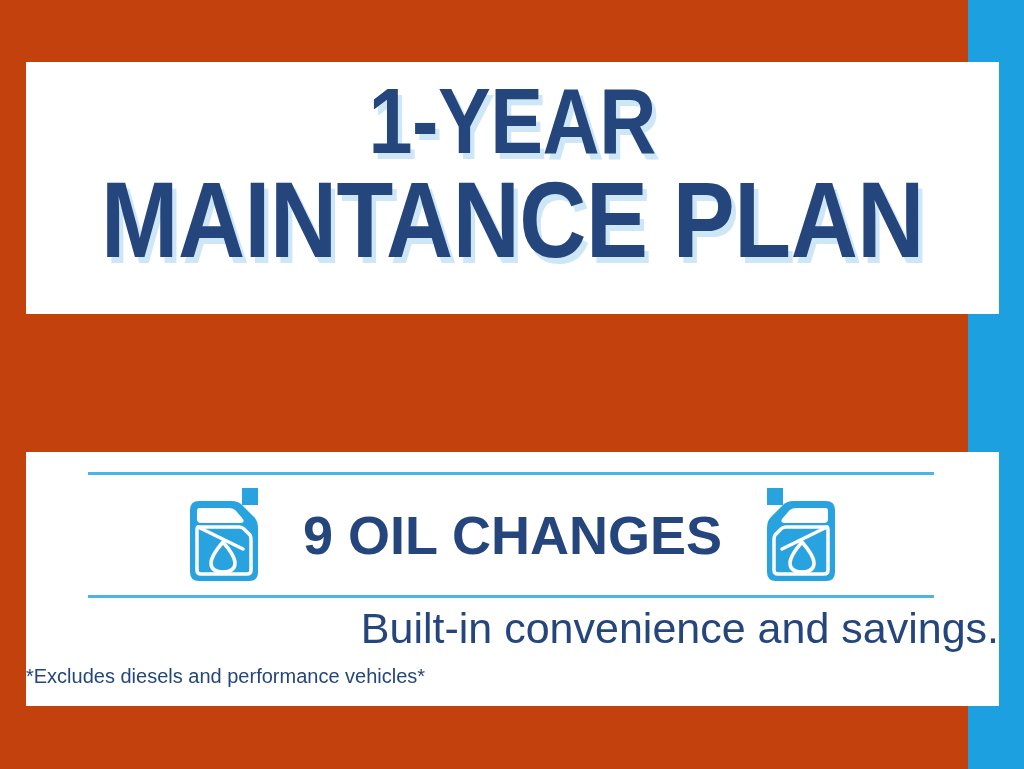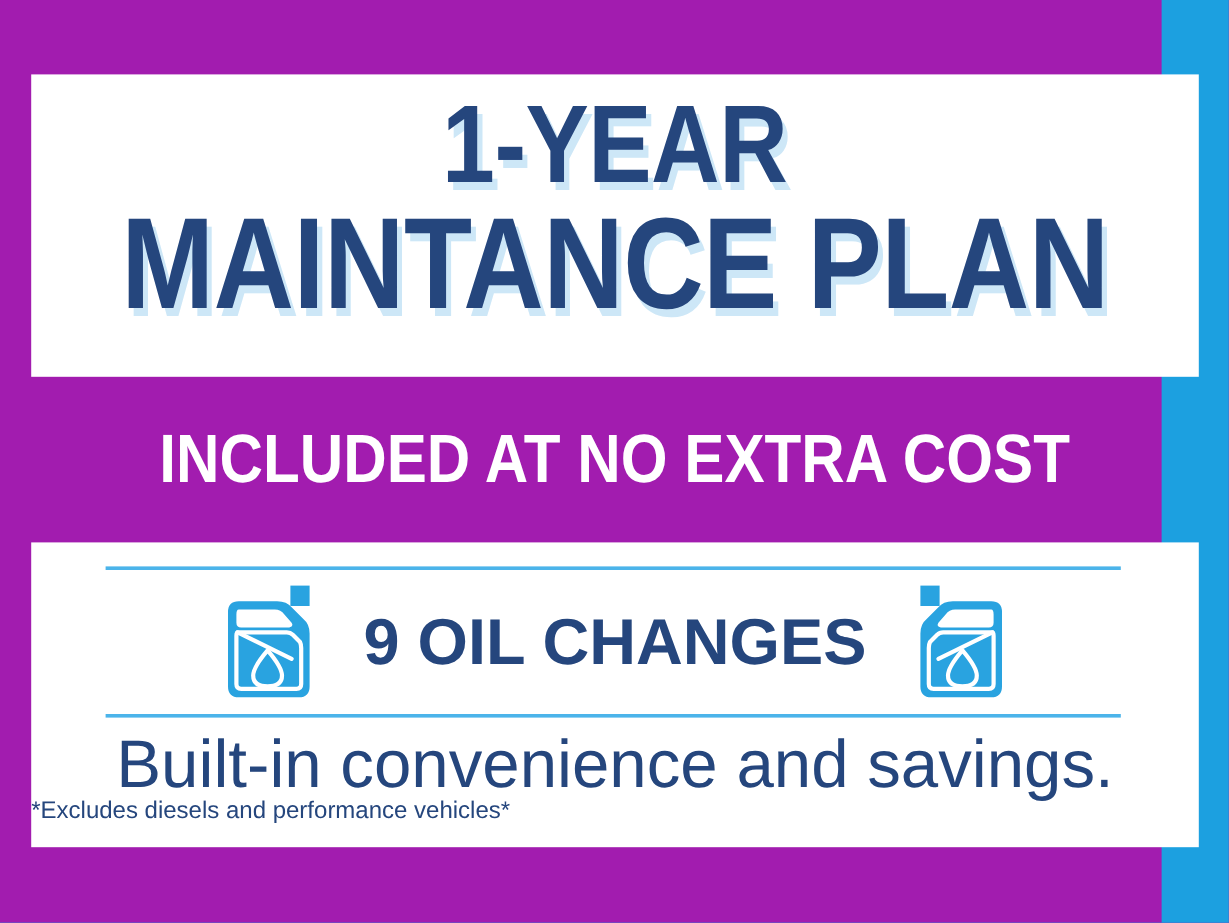--- a/index.html
+++ b/index.html
@@ -12,21 +12,21 @@
     overflow: hidden;
     background: #1ca0e0;
     font-family: "Liberation Sans", sans-serif;
     -webkit-font-smoothing: antialiased;
   }
 
   .flyer {
     position: relative;
     width: 968px;
     height: 769px;
-    background: #a21caf;
+    background: #c2410c;
   }
 
   
   .panel-headline {
     position: absolute;
     left: 26px;
     top: 62px;
     width: 973px;
     height: 252px;
     background: #ffffff;
@@ -123,25 +123,25 @@
     font-size: 54px;
     letter-spacing: 0px;
     white-space: nowrap;
   }
 
   .tagline {
     position: absolute;
     left: 0;
     top: 152px;
     width: 973px;
-    text-align: center;
+    text-align: right;
     color: #25467d;
     font-family: "Liberation Sans Narrow", "Liberation Sans", sans-serif;
     font-weight: normal;
-    font-size: 56px;
+    font-size: 43px;
     letter-spacing: 0px;
   }
 
   .fineprint {
     position: absolute;
     left: 0;
     top: 213px;
     width: 973px;
     text-align: left;
     color: #25467d;
@@ -153,23 +153,20 @@
 </head>
 <body>
 
 <div class="flyer">
 
   <div class="panel-headline">
     <div class="headline-line l1">1-YEAR</div>
     <div class="headline-line l2">MAINTANCE PLAN</div>
   </div>
 
-  <div class="subtitle-band">
-    <div class="subtitle-text">INCLUDED AT NO EXTRA COST</div>
-  </div>
 
   <div class="panel-details">
 
     <div class="rule top"></div>
 
     <div class="offer-row">
 
       <span>
         <svg class="oil-icon" width="82" height="98" viewBox="0 0 82 98" aria-hidden="true">
 

